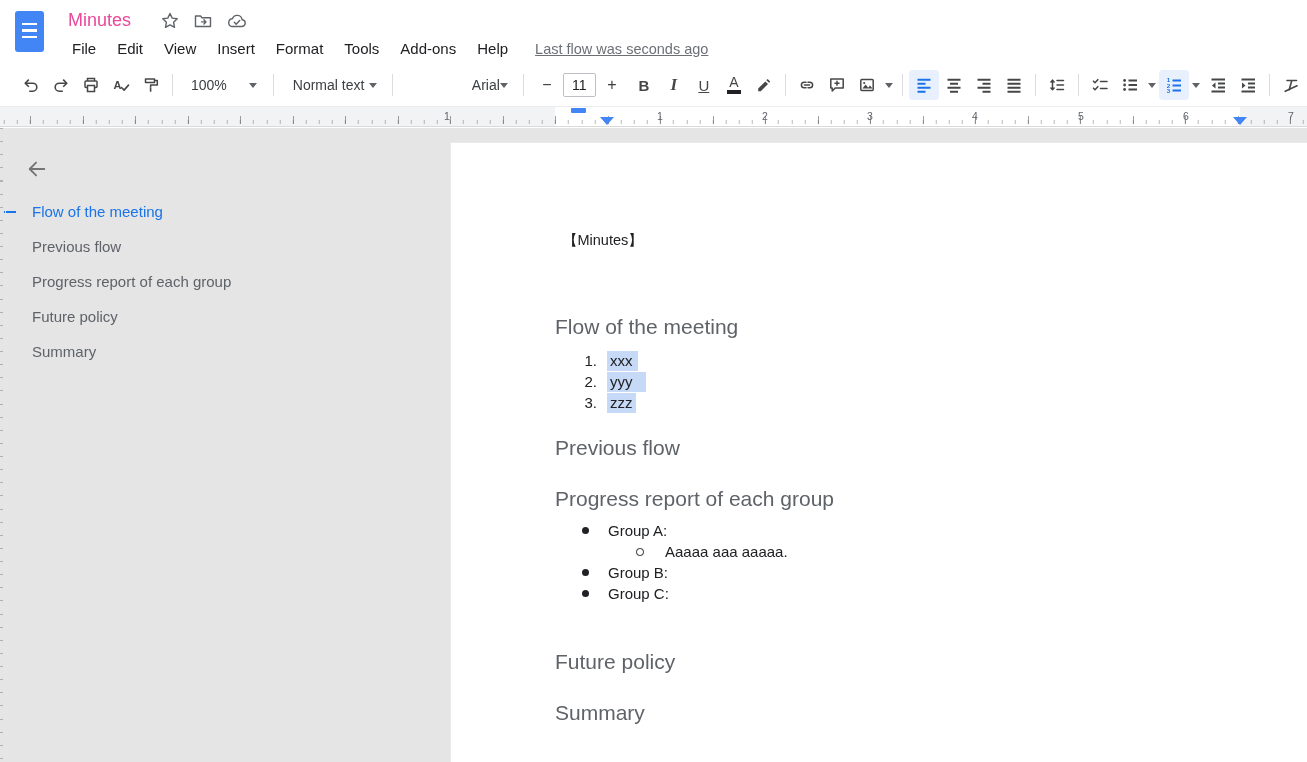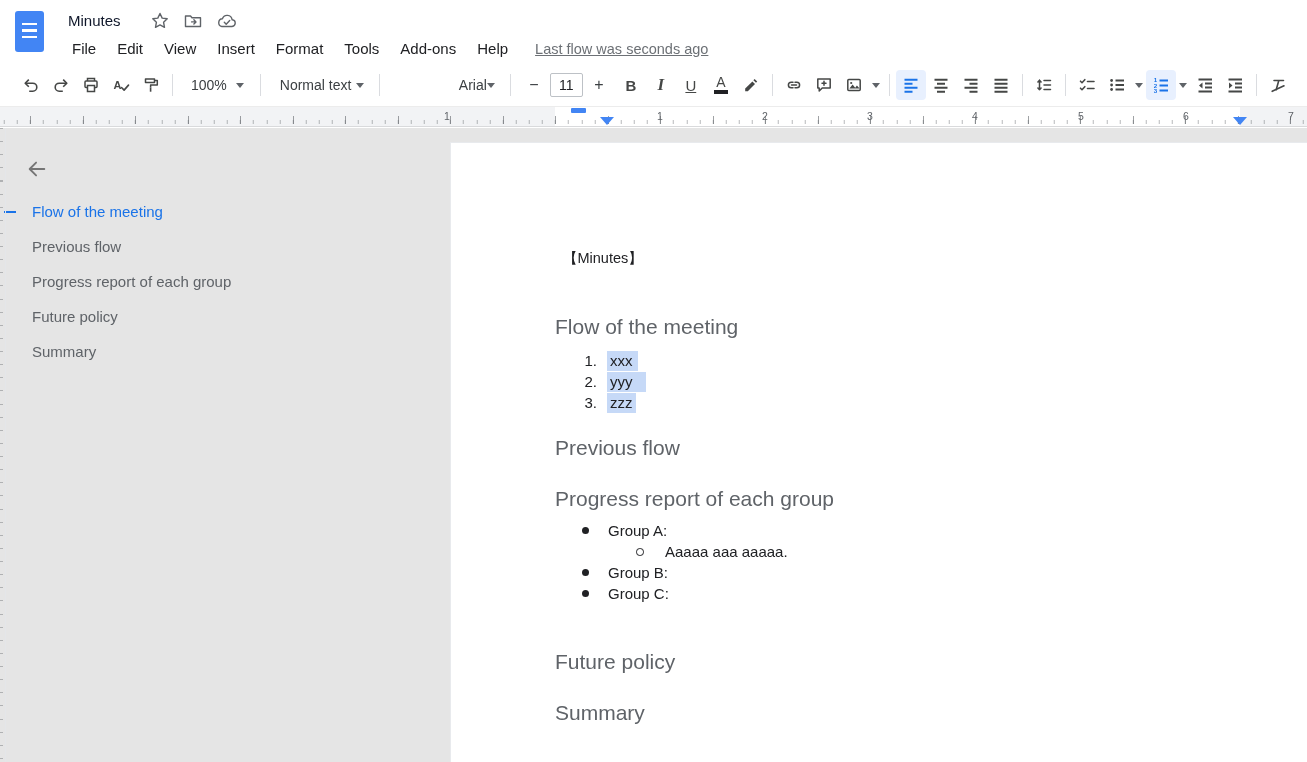--- a/index.html
+++ b/index.html
@@ -6,35 +6,35 @@
   html,body{width:1307px;height:762px;overflow:hidden;background:#fff;
     font-family:"Liberation Sans","DejaVu Sans",sans-serif;color:#202124}
 
   
   .topbar{position:relative;height:64px;background:#fff}
   .docs-icon{position:absolute;left:15px;top:11px;width:29px;height:41px;background:#4285f4;border-radius:3px;cursor:pointer}
   .docs-lines{position:absolute;left:7px;right:7px;top:12px;height:17px;
     background:repeating-linear-gradient(to bottom,#fff 0 2.5px,transparent 2.5px 6.5px)}
   .title-area{position:absolute;left:68px;top:7px}
   .title-row{display:flex;align-items:center;height:27px}
-  .doc-title{font-size:15px;color:#0f172a;margin-right:29px;cursor:text}
+  .doc-title{font-size:18px;color:#ec4899;margin-right:29px;cursor:text}
   .tb-ic{margin-right:13px;display:flex;align-items:center;cursor:pointer}
   .menu-row{display:flex;align-items:center;height:25px;margin-top:2px}
   .menus{display:flex;padding-left:4px}
   .menu-item{font-size:15px;color:#202124;margin-right:21px;cursor:pointer;white-space:nowrap}
   .last-edit{font-size:14.5px;color:#6c7075;text-decoration:underline;margin-left:6px;cursor:pointer;white-space:nowrap}
 
   
   .toolbar{height:43px;display:flex;align-items:center;background:#fff;border-bottom:1px solid #ececec;padding-left:16px}
   .btn{width:30px;height:30px;border-radius:4px;display:flex;align-items:center;justify-content:center;flex:none;cursor:pointer}
   .btn.active{background:#e8f0fe}
   .sep{width:1px;height:22px;background:#dadce0;margin:0 6px;flex:none}
   .caret{width:0;height:0;border-left:4px solid transparent;border-right:4px solid transparent;border-top:5px solid #5f6368;flex:none}
   .ctl{display:flex;align-items:center;font-size:14px;color:#3c4043;flex:none;cursor:pointer;height:30px;border-radius:4px}
-  .zoom-ctl{padding:0 10px 0 12px;gap:9px}
+  .zoom-ctl{padding:0 10px 0 12px;gap:22px}
   .style-ctl{width:106px;padding:0 9px 0 13px;justify-content:space-between}
   .font-ctl{width:118px;padding:0 9px 0 13px;justify-content:flex-end}
   .size-group{display:flex;align-items:center;margin:0 4px;flex:none}
   .size-btn{width:26px;height:26px;display:flex;align-items:center;justify-content:center;font-size:16px;color:#3c4043;cursor:pointer}
   .size-box{width:33px;height:24px;border:1px solid #bdc1c6;border-radius:2px;display:flex;align-items:center;justify-content:center;font-size:14px;color:#202124;margin:0 3px;cursor:text}
   .bold-label{font-size:15px;font-weight:700;color:#454746}
   .italic-label{font-family:"Liberation Serif",serif;font-style:italic;font-weight:600;font-size:17px;color:#454746}
   .underline-label{font-size:15px;font-weight:500;color:#454746;text-decoration:underline}
   .colorA{display:flex;flex-direction:column;align-items:center;line-height:13px}
   .colorA .a{font-size:14px;font-weight:500;color:#454746}
@@ -65,21 +65,21 @@
     background-size:3px 100%;background-repeat:no-repeat}
   .sidebar{position:absolute;left:0;top:0;bottom:0;width:450px;z-index:2}
   .back-btn{position:absolute;left:25px;top:29px;width:24px;height:24px;cursor:pointer;display:flex;align-items:center;justify-content:center}
   .outline-list{position:absolute;left:0;top:66px;right:6px}
   .outline-item{position:relative;height:35px;display:flex;align-items:center;padding-left:32px;font-size:15px;font-weight:500;color:#5f6368;cursor:pointer}
   .outline-item.active{color:#1a73e8}
   .outline-item.active::before{content:"";position:absolute;left:4px;top:50%;margin-top:-1px;width:12px;height:2.5px;background:#1a73e8}
   .paper{position:absolute;left:450px;top:14px;width:896px;height:640px;background:#fff;border:1px solid #e8eaed;cursor:text}
 
   
-  .p-tag{position:absolute;left:112px;top:105px;font-size:14.5px;color:#202124;line-height:20px}
+  .p-tag{position:absolute;left:112px;top:87px;font-size:14.5px;color:#202124;line-height:20px}
   .h{position:absolute;left:104px;font-size:21px;font-weight:400;color:#5f6368;line-height:26px}
   .h-flow{top:171px}.h-prev{top:292px}.h-prog{top:343px}.h-fut{top:506px}.h-sum{top:557px}
   .numlist{position:absolute;left:0;top:207px;right:0}
   .doc-li{display:flex;height:21px;align-items:center;font-size:15px;color:#202124}
   .doc-num{width:146px;text-align:right;flex:none}
   .doc-sel{margin-left:10px;background:#c6d9f7;padding:1px 2px 2px 3px}
   .doc-li:nth-of-type(1) .doc-sel{padding-right:5px}
   .doc-li:nth-of-type(2) .doc-sel{padding-right:13px}
   .doc-li:nth-of-type(3) .doc-sel{padding-right:3px}
   .bullist{position:absolute;left:0;top:377px;right:0}

